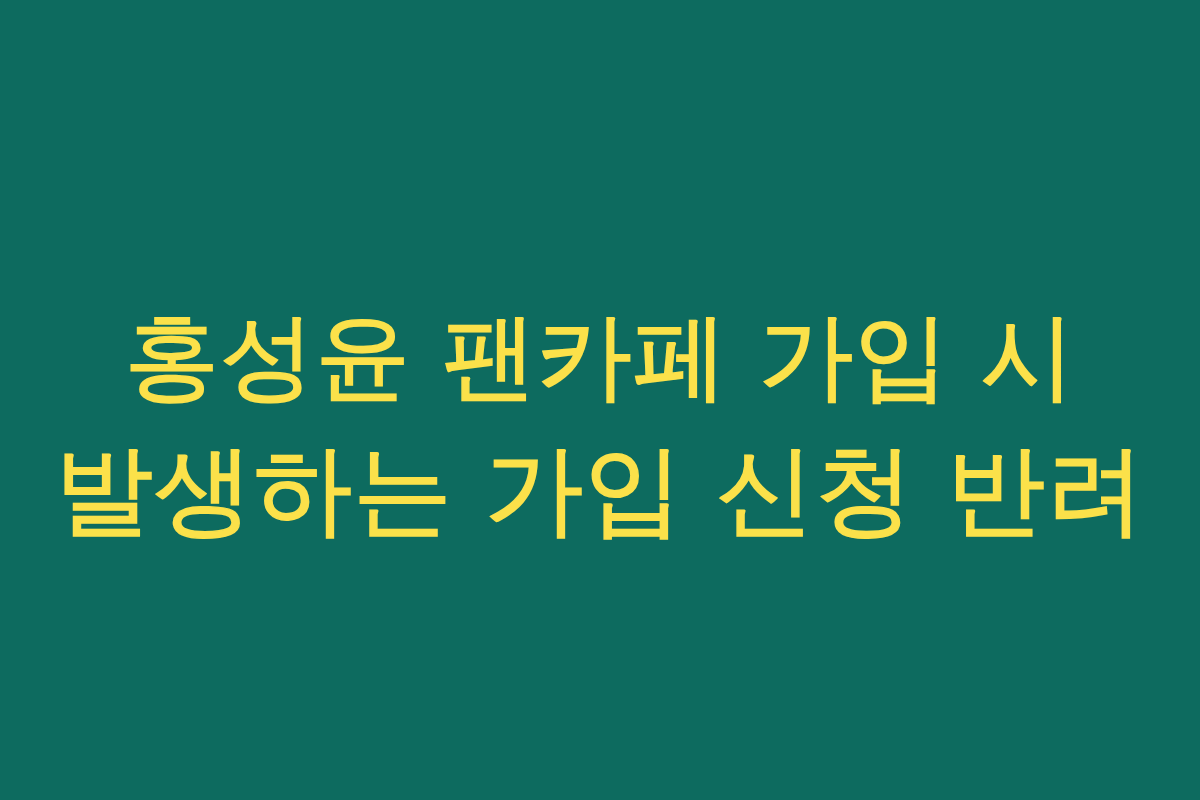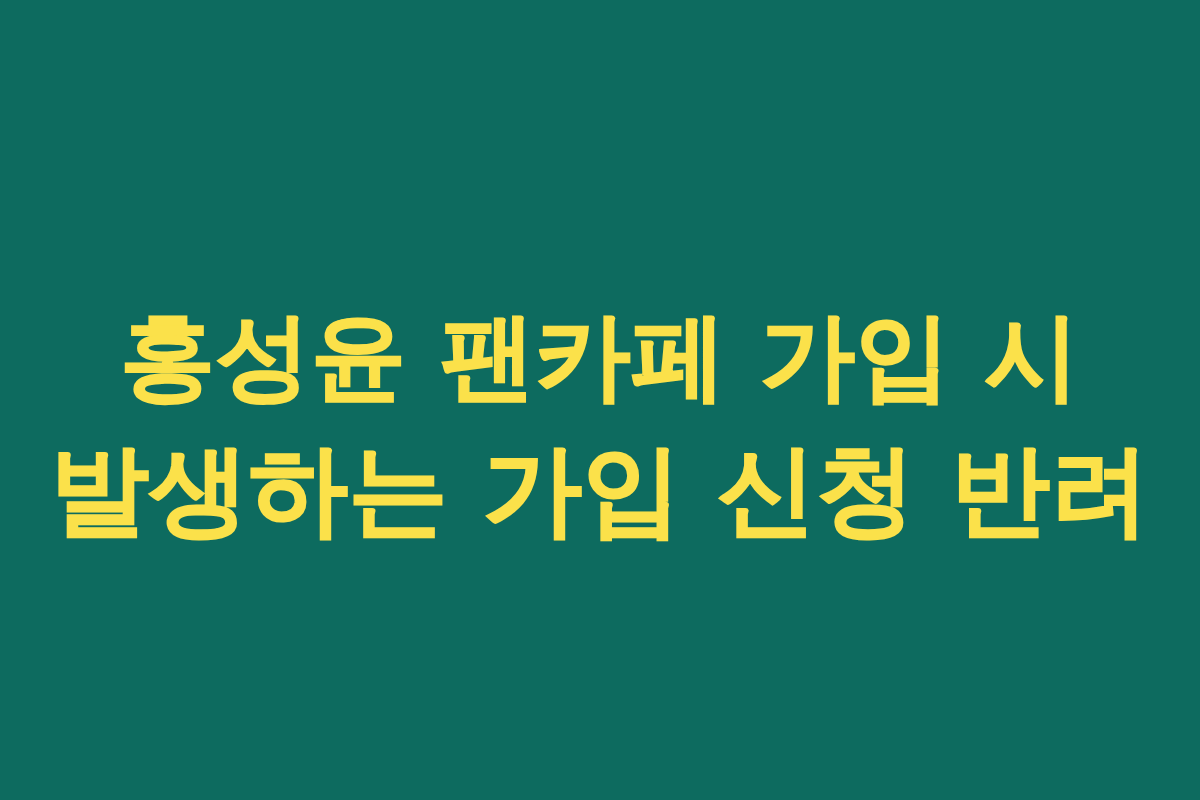--- a/index.html
+++ b/index.html
@@ -37,21 +37,21 @@
     
     transform: translateY(24px);
   }
 
   .headline-line {
     display: block;
     color: #fbe14a;
     font-family: "DejaVu Sans", "Liberation Sans", sans-serif;
     font-size: 96px;
     line-height: 133px;
-    font-weight: 700;
+    font-weight: 400;
     letter-spacing: 0.5px;
     white-space: nowrap;
     text-rendering: geometricPrecision;
     
     -webkit-text-stroke: 1.5px #fbe14a;
     paint-order: stroke fill;
   }
 
   .headline-line--1 { font-size: 95px; }
   .headline-line--2 { font-size: 99px; text-align: center; }

